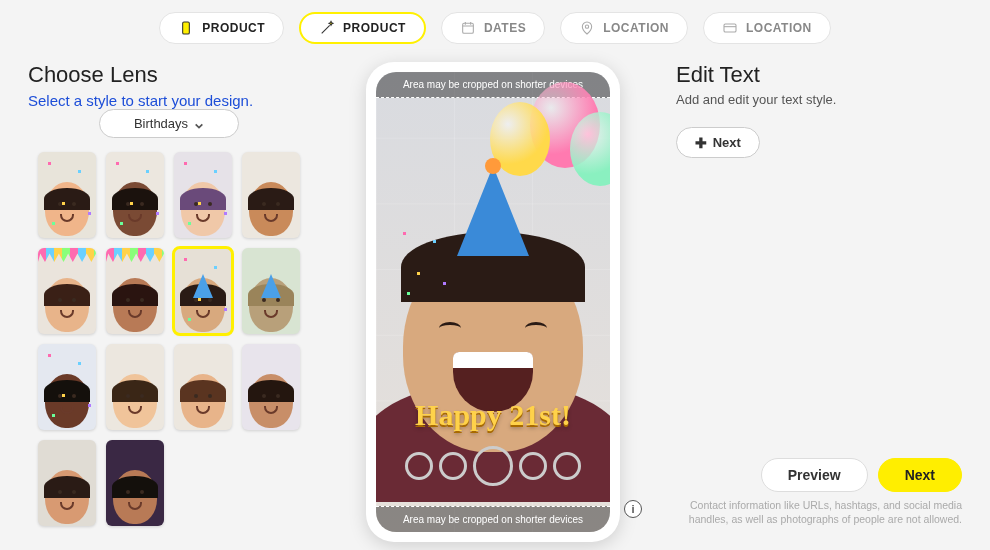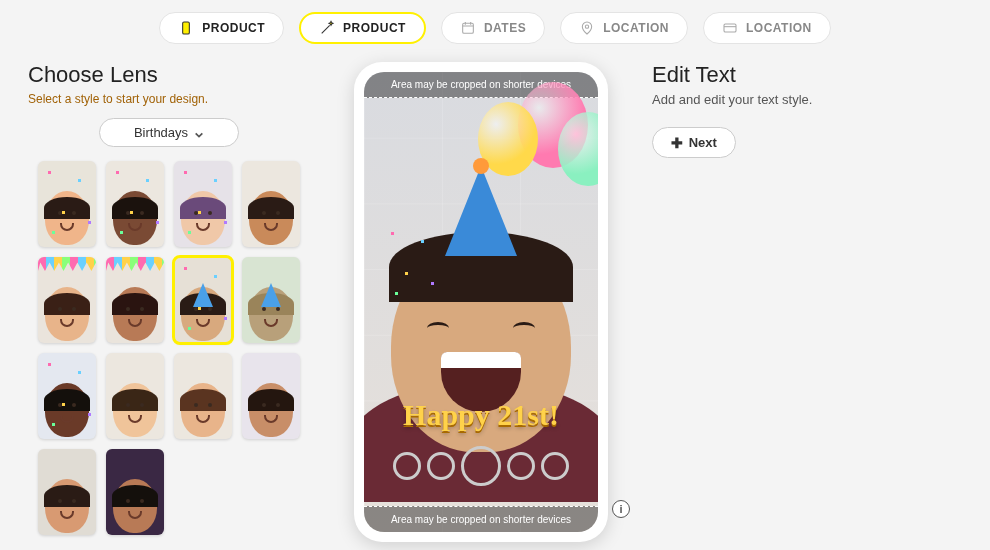--- a/index.html
+++ b/index.html
@@ -38,28 +38,28 @@
   .step .ico { width: 16px; height: 16px; display:flex;align-items:center;justify-content:center;}
   .ico svg { width:16px;height:16px;stroke:#aaa;fill:none;stroke-width:1.6;}
   .step.active .ico svg, .step.done .ico svg { stroke:#333; }
   .step.done .ico .phone-fill { fill:#fff000; stroke:#333;}
   .step.active .ico .wand-star { fill:#fff000; }
 
   
   .main {
     display: flex;
     padding: 10px 28px 0;
-    gap: 26px;
+    gap: 38px;
     height: 480px;
   }
 
   
   .left { width: 282px; flex:none; }
   .left h2 { font-size: 22px; font-weight: 400; color:#222; margin-bottom:4px;}
-  .left .sub { font-size: 12px; color:#a16207; margin-bottom:12px;}
+  .left .sub { font-size: 15px; color:#1d4ed8; }
   .dropdown {
     display: flex; align-items: center; justify-content: center; gap:6px;
     margin: 0 auto 14px;
     width: 140px;
     border: 1px solid #ccc; border-radius: 18px;
     padding: 6px 14px;
     font-size: 13px; color:#333;
     background:#fff;
     cursor:pointer;
   }
@@ -481,15 +481,22 @@
 
   <div class="right">
     <h2>Edit Text</h2>
     <div class="sub">Add and edit your text style.</div>
 
     <button class="text-btn">
       <span class="plus">✚</span>
       <span>Next</span>
     </button>
 
+    <div class="bottom-bar">
+      <div class="actions">
+        <button class="btn">Preview</button>
+        <button class="btn primary">Next</button>
+      </div>
+      <div class="fineprint">Contact information like URLs, hashtags, and social media handles, as well as photographs of people are not allowed.</div>
+    </div>
   </div>
 
 </div>
 
 </body></html>

